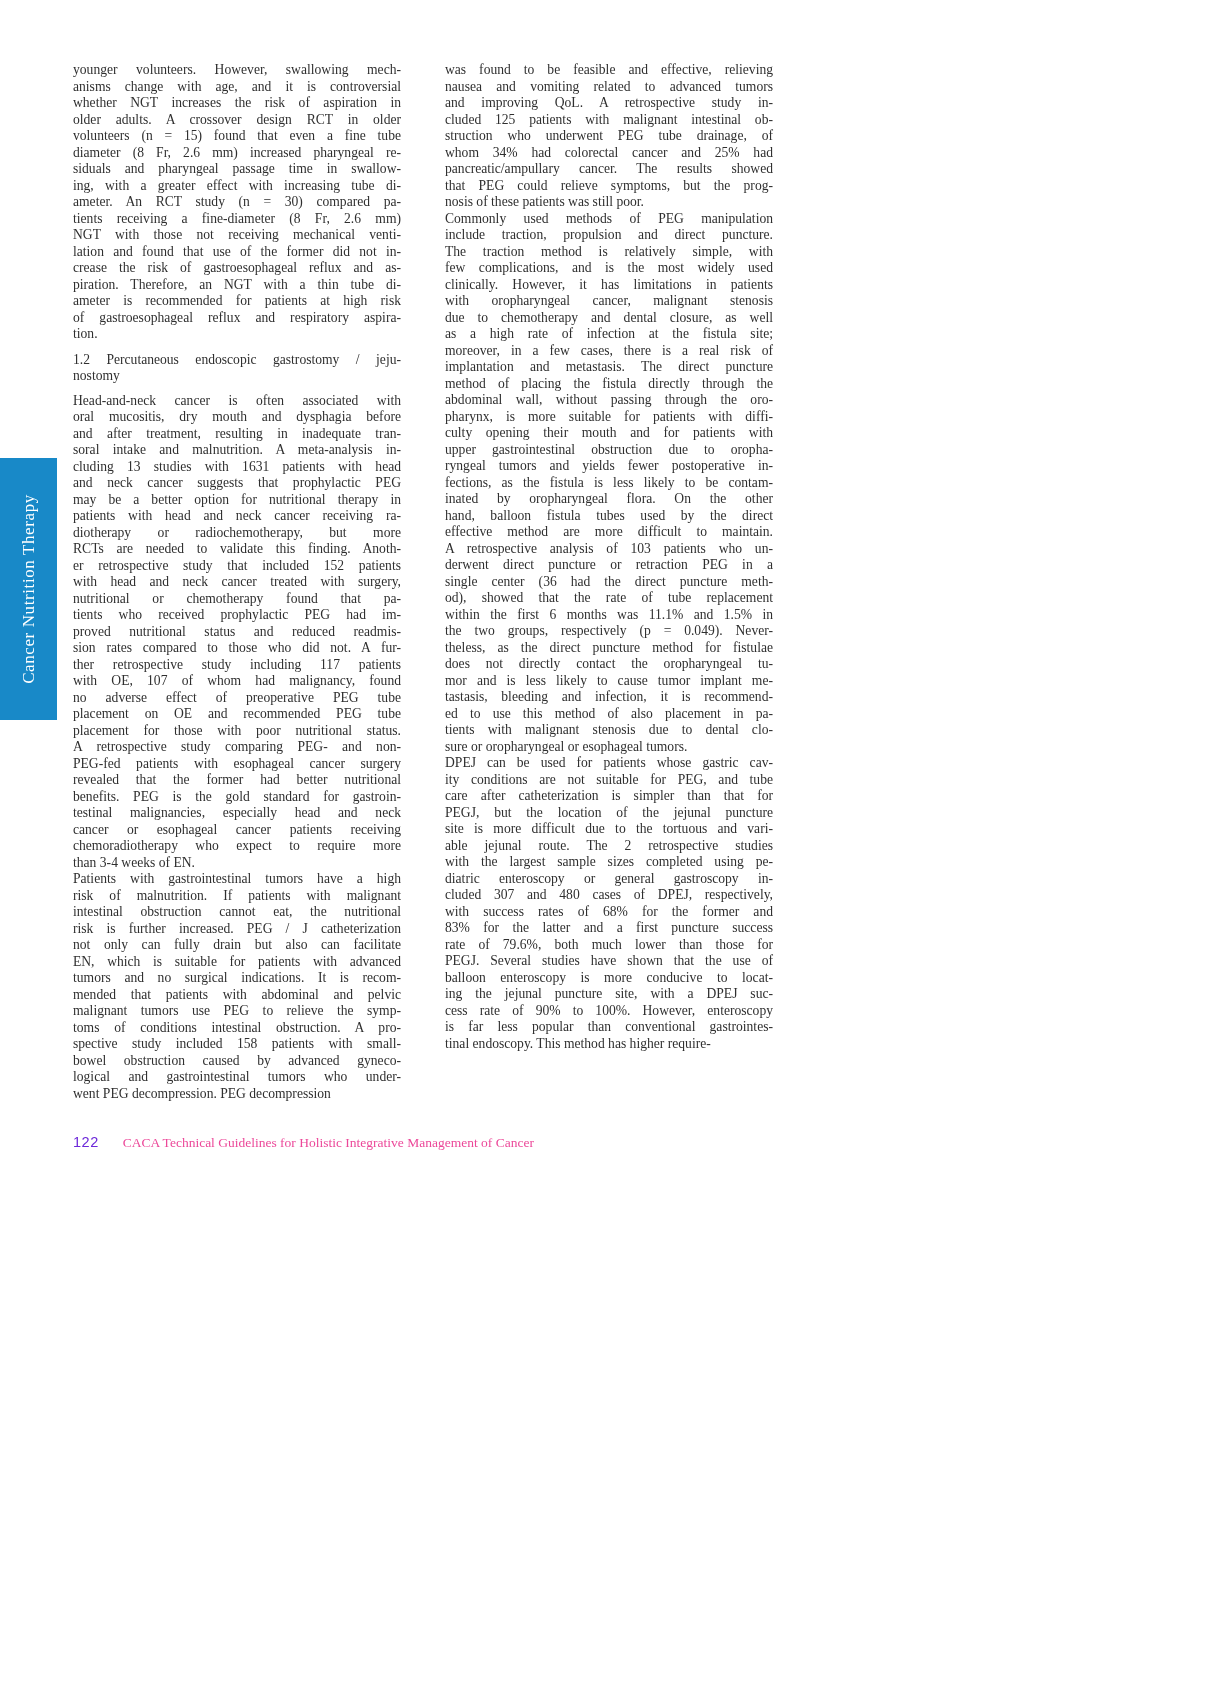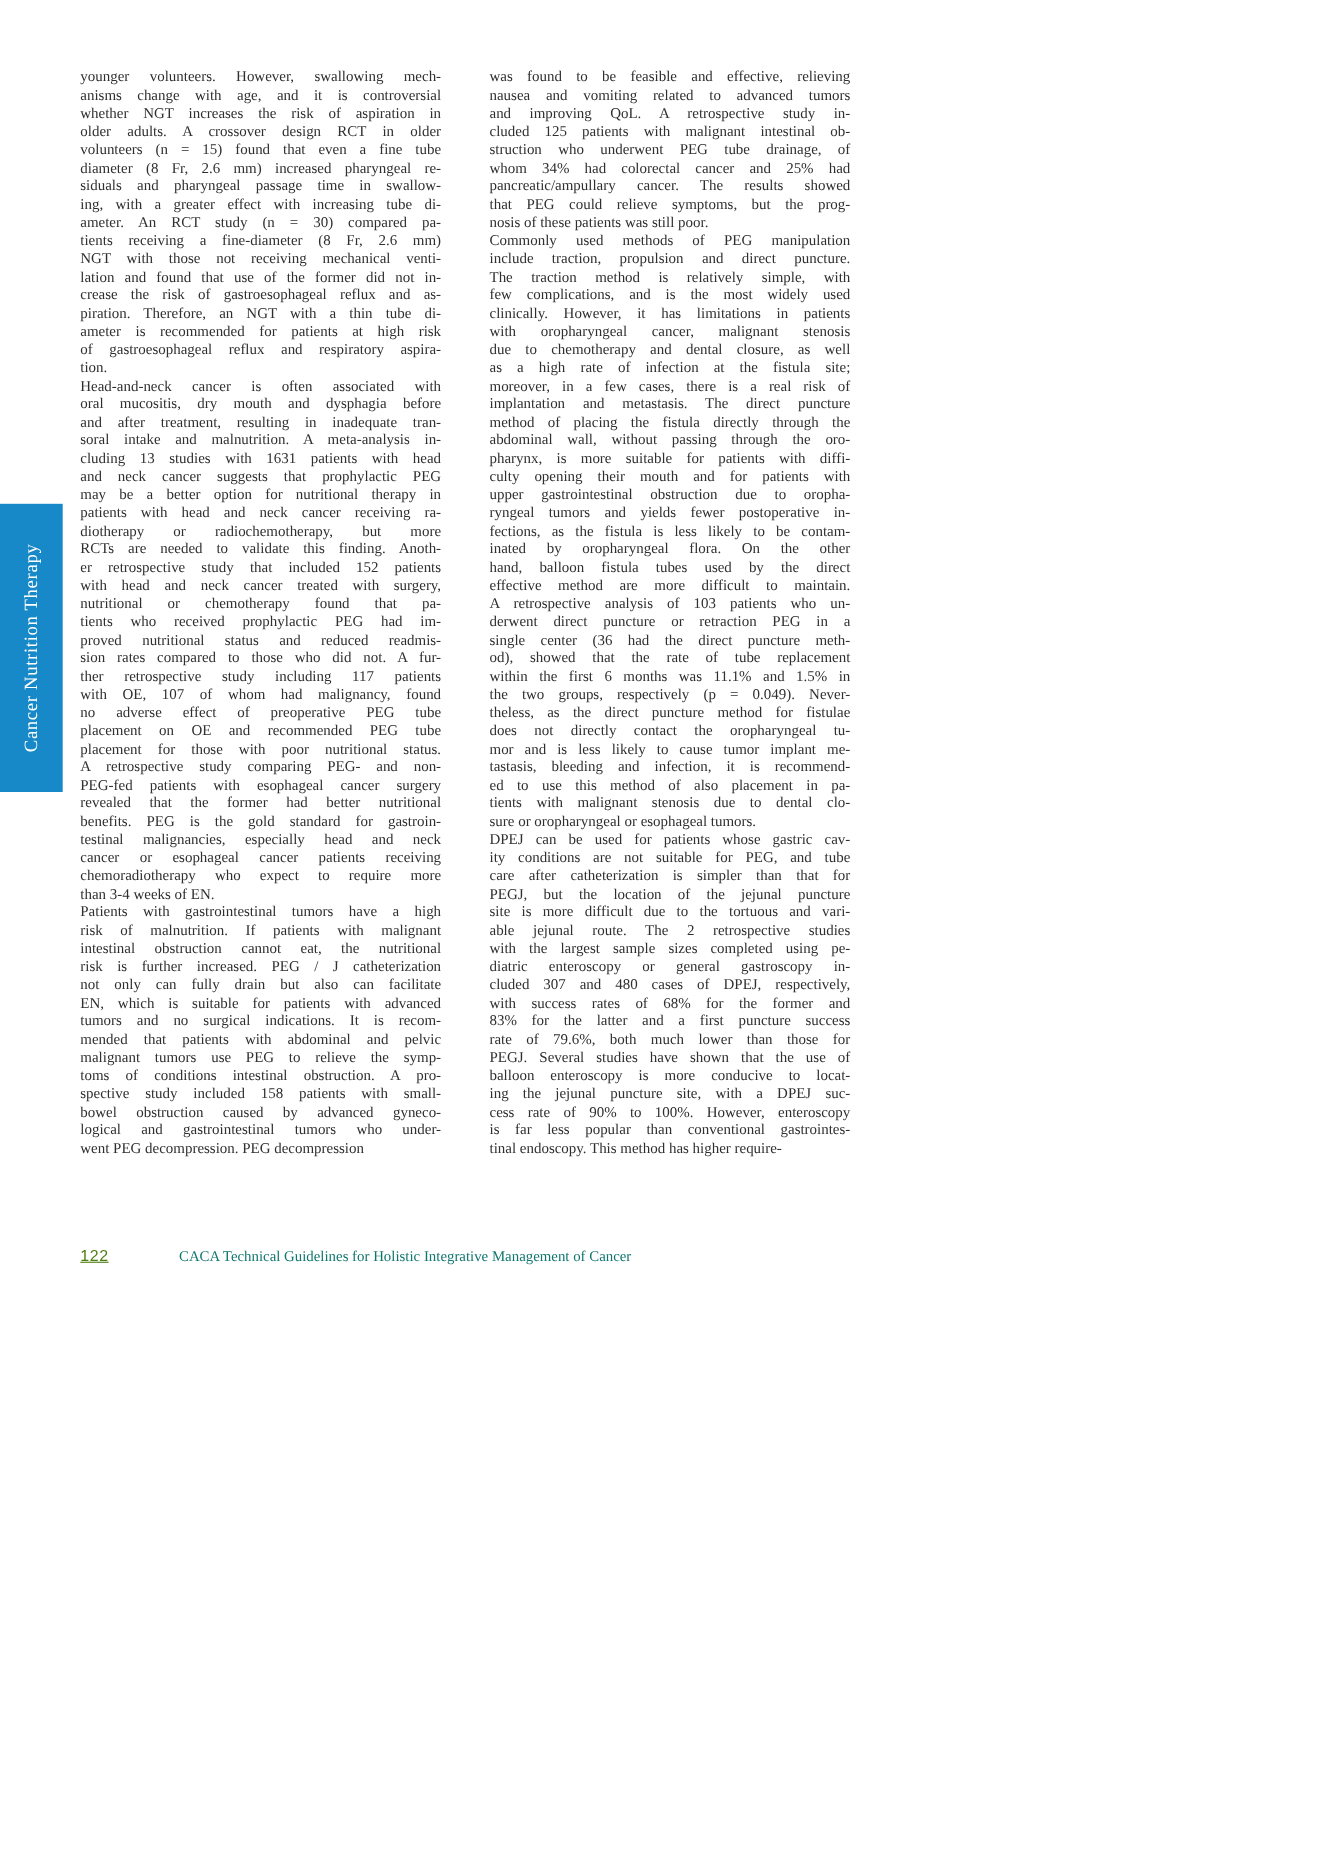--- a/index.html
+++ b/index.html
@@ -59,27 +59,25 @@
     left: 73px;
     top: 1134px;
     display: flex;
     align-items: baseline;
     gap: 24px;
   }
   .page-num {
     font-family: "Liberation Sans", "DejaVu Sans", sans-serif;
     font-size: 14.5px;
     letter-spacing: 0.5px;
-    color: #4d7c0f;
-    text-decoration: underline;
+    color: #6d28d9;
   }
   .footer-title {
     font-size: 13.5px;
-    color: #0f766e;
-    margin-left: 40px;
+    color: #ec4899;
   }
 </style>
 </head>
 <body>
 
 <div class="page">
 
   <div class="side-tab">
     <span class="side-tab-label">Cancer Nutrition Therapy</span>
   </div>
@@ -97,20 +95,24 @@
           <div class="ln">ing, with a greater effect with increasing tube di-</div>
           <div class="ln">ameter. An RCT study (n = 30) compared pa-</div>
           <div class="ln">tients receiving a fine-diameter (8 Fr, 2.6 mm)</div>
           <div class="ln">NGT with those not receiving mechanical venti-</div>
           <div class="ln">lation and found that use of the former did not in-</div>
           <div class="ln">crease the risk of gastroesophageal reflux and as-</div>
           <div class="ln">piration. Therefore, an NGT with a thin tube di-</div>
           <div class="ln">ameter is recommended for patients at high risk</div>
           <div class="ln">of gastroesophageal reflux and respiratory aspira-</div>
           <div class="ln ln-last">tion.</div>
+        </div>
+      <div class="block heading">
+          <div class="ln">1.2 Percutaneous endoscopic gastrostomy / jeju-</div>
+          <div class="ln ln-last">nostomy</div>
         </div>
       <div class="block">
           <div class="ln">Head-and-neck cancer is often associated with</div>
           <div class="ln">oral mucositis, dry mouth and dysphagia before</div>
           <div class="ln">and after treatment, resulting in inadequate tran-</div>
           <div class="ln">soral intake and malnutrition. A meta-analysis in-</div>
           <div class="ln">cluding 13 studies with 1631 patients with head</div>
           <div class="ln">and neck cancer suggests that prophylactic PEG</div>
           <div class="ln">may be a better option for nutritional therapy in</div>
           <div class="ln">patients with head and neck cancer receiving ra-</div>

